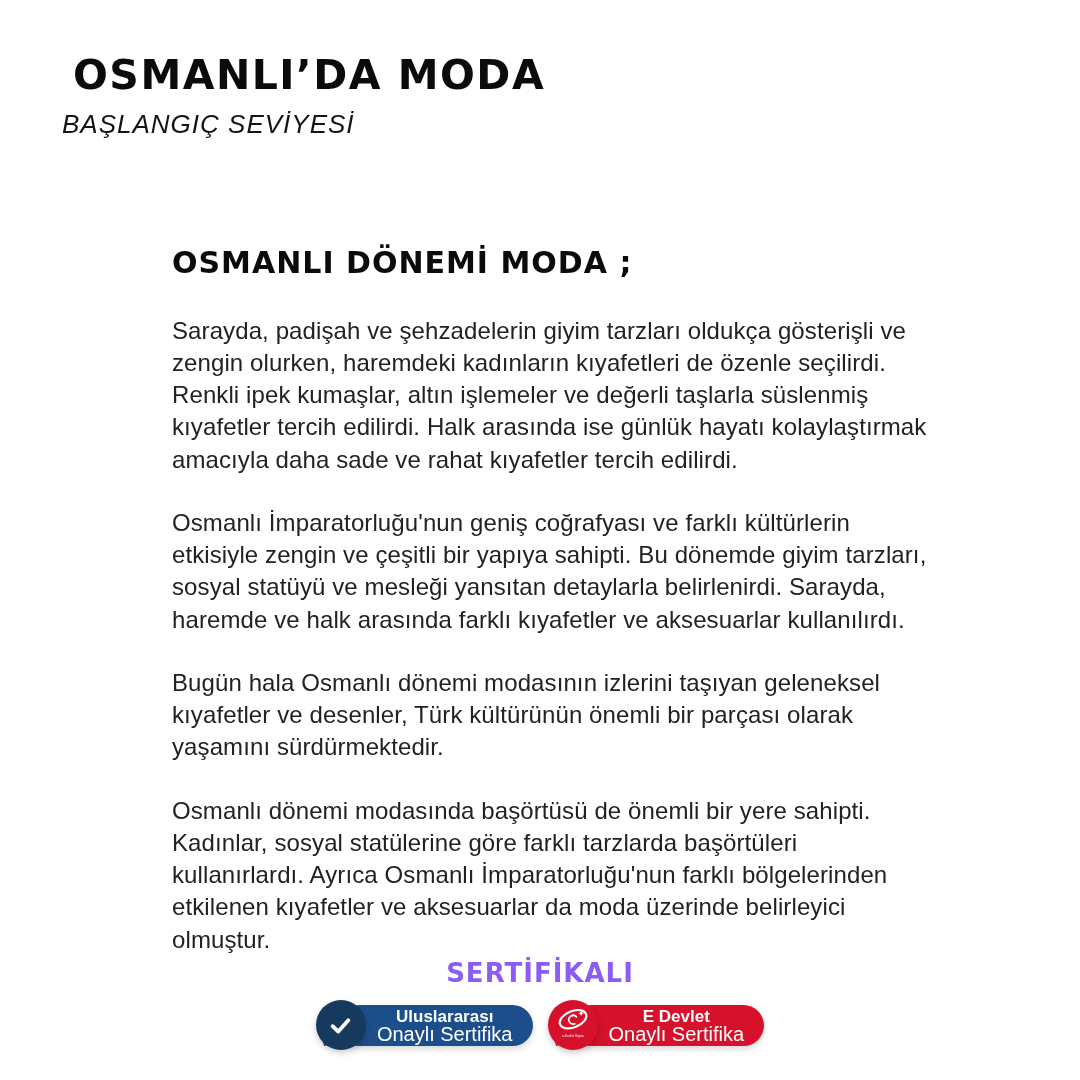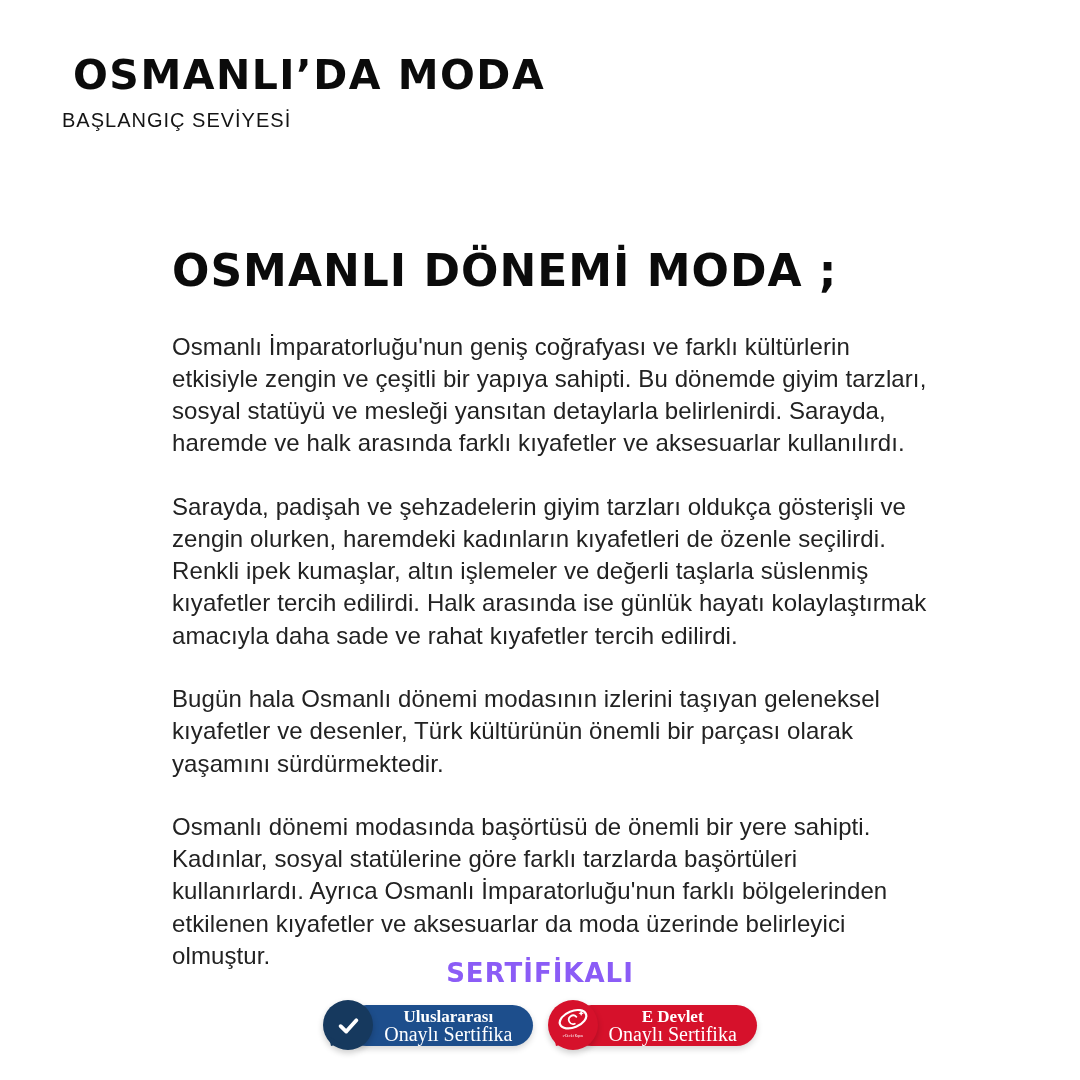--- a/index.html
+++ b/index.html
@@ -28,37 +28,38 @@
     font-family: "DejaVu Sans", sans-serif;
     font-weight: 800;
     font-size: 41px;
     letter-spacing: 1.5px;
     color: #0b0b0b;
     line-height: 1.1;
   }
   .page-subtitle {
     margin-top: 7px;
     font-family: "Liberation Sans", sans-serif;
-    font-size: 20px;
+    font-style: italic;
+    font-size: 26px;
     letter-spacing: 1px;
     color: #141414;
   }
 
   
   .content {
     position: absolute;
     left: 172px;
     top: 246px;
     width: 756px;
   }
   .section-heading {
     margin: 0 0 34px 0;
     font-family: "DejaVu Sans", sans-serif;
     font-weight: 800;
-    font-size: 44px;
+    font-size: 30px;
     letter-spacing: 1px;
     color: #0b0b0b;
     line-height: 1.15;
   }
   .content p {
     margin: 0 0 31px 0;
     font-size: 24px;
     line-height: 1.345;
     color: #222222;
     letter-spacing: 0.1px;
@@ -80,21 +81,20 @@
     font-weight: 800;
     font-size: 26px;
     letter-spacing: 1px;
     color: #8b5cf6;
     margin-bottom: 12px;
   }
   .badges {
     display: flex;
     gap: 15px;
     align-items: center;
-    font-family: Liberation Serif, serif;
   }
   .badge {
     display: flex;
     align-items: center;
   }
   .badge-icon {
     position: relative;
     width: 50px;
     height: 50px;
     border-radius: 50%;
@@ -149,22 +149,22 @@
 
 <div class="canvas">
 
   <header class="header">
     <h1 class="page-title">OSMANLI’DA MODA</h1>
     <div class="page-subtitle">BAŞLANGIÇ SEVİYESİ</div>
   </header>
 
   <main class="content">
     <h2 class="section-heading">OSMANLI DÖNEMİ MODA ;</h2>
+    <p>Sarayda, padişah ve şehzadelerin giyim tarzları oldukça gösterişli ve zengin olurken, haremdeki kadınların kıyafetleri de özenle seçilirdi. Renkli ipek kumaşlar, altın işlemeler ve değerli taşlarla süslenmiş kıyafetler tercih edilirdi. Halk arasında ise günlük hayatı kolaylaştırmak amacıyla daha sade ve rahat kıyafetler tercih edilirdi.</p>
     <p>Osmanlı İmparatorluğu'nun geniş coğrafyası ve farklı kültürlerin etkisiyle zengin ve çeşitli bir yapıya sahipti. Bu dönemde giyim tarzları, sosyal statüyü ve mesleği yansıtan detaylarla belirlenirdi. Sarayda, haremde ve halk arasında farklı kıyafetler ve aksesuarlar kullanılırdı.</p>
-    <p>Sarayda, padişah ve şehzadelerin giyim tarzları oldukça gösterişli ve zengin olurken, haremdeki kadınların kıyafetleri de özenle seçilirdi. Renkli ipek kumaşlar, altın işlemeler ve değerli taşlarla süslenmiş kıyafetler tercih edilirdi. Halk arasında ise günlük hayatı kolaylaştırmak amacıyla daha sade ve rahat kıyafetler tercih edilirdi.</p>
     <p>Bugün hala Osmanlı dönemi modasının izlerini taşıyan geleneksel kıyafetler ve desenler, Türk kültürünün önemli bir parçası olarak yaşamını sürdürmektedir.</p>
     <p>Osmanlı dönemi modasında başörtüsü de önemli bir yere sahipti. Kadınlar, sosyal statülerine göre farklı tarzlarda başörtüleri kullanırlardı. Ayrıca Osmanlı İmparatorluğu'nun farklı bölgelerinden etkilenen kıyafetler ve aksesuarlar da moda üzerinde belirleyici olmuştur.</p>
   </main>
 
   <footer class="footer">
     <div class="cert-heading">SERTİFİKALI</div>
 
     <div class="badges">
 
       <div class="badge">

